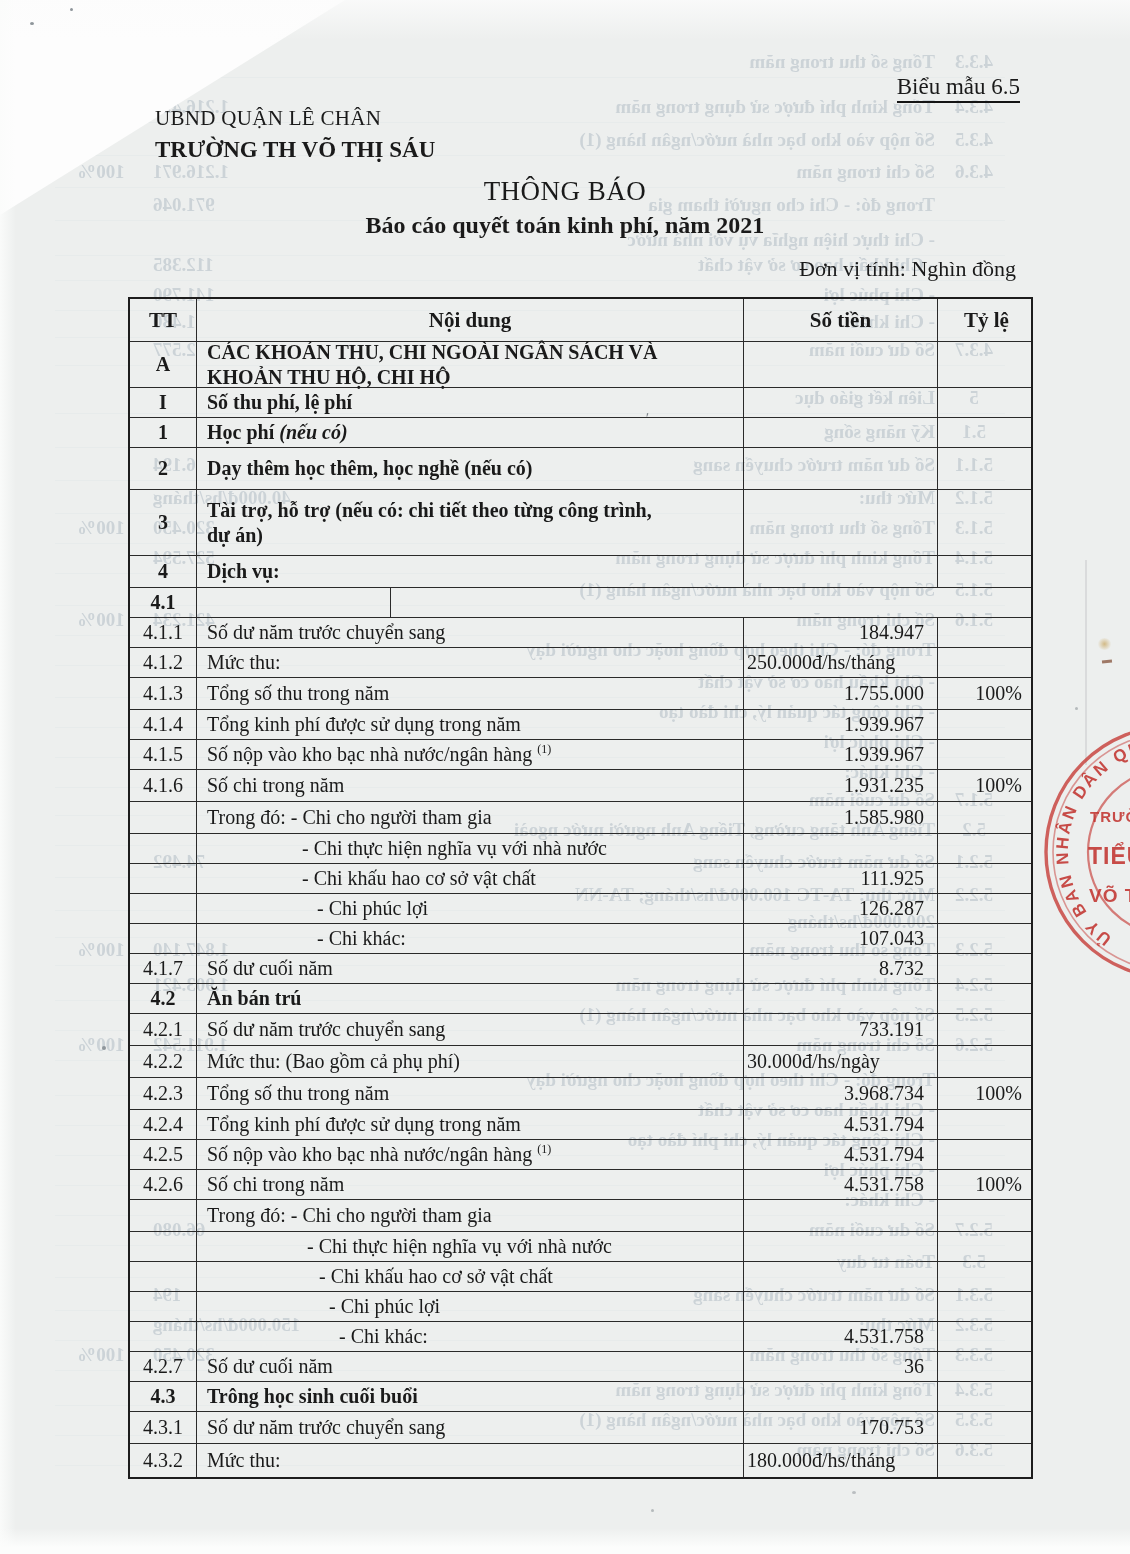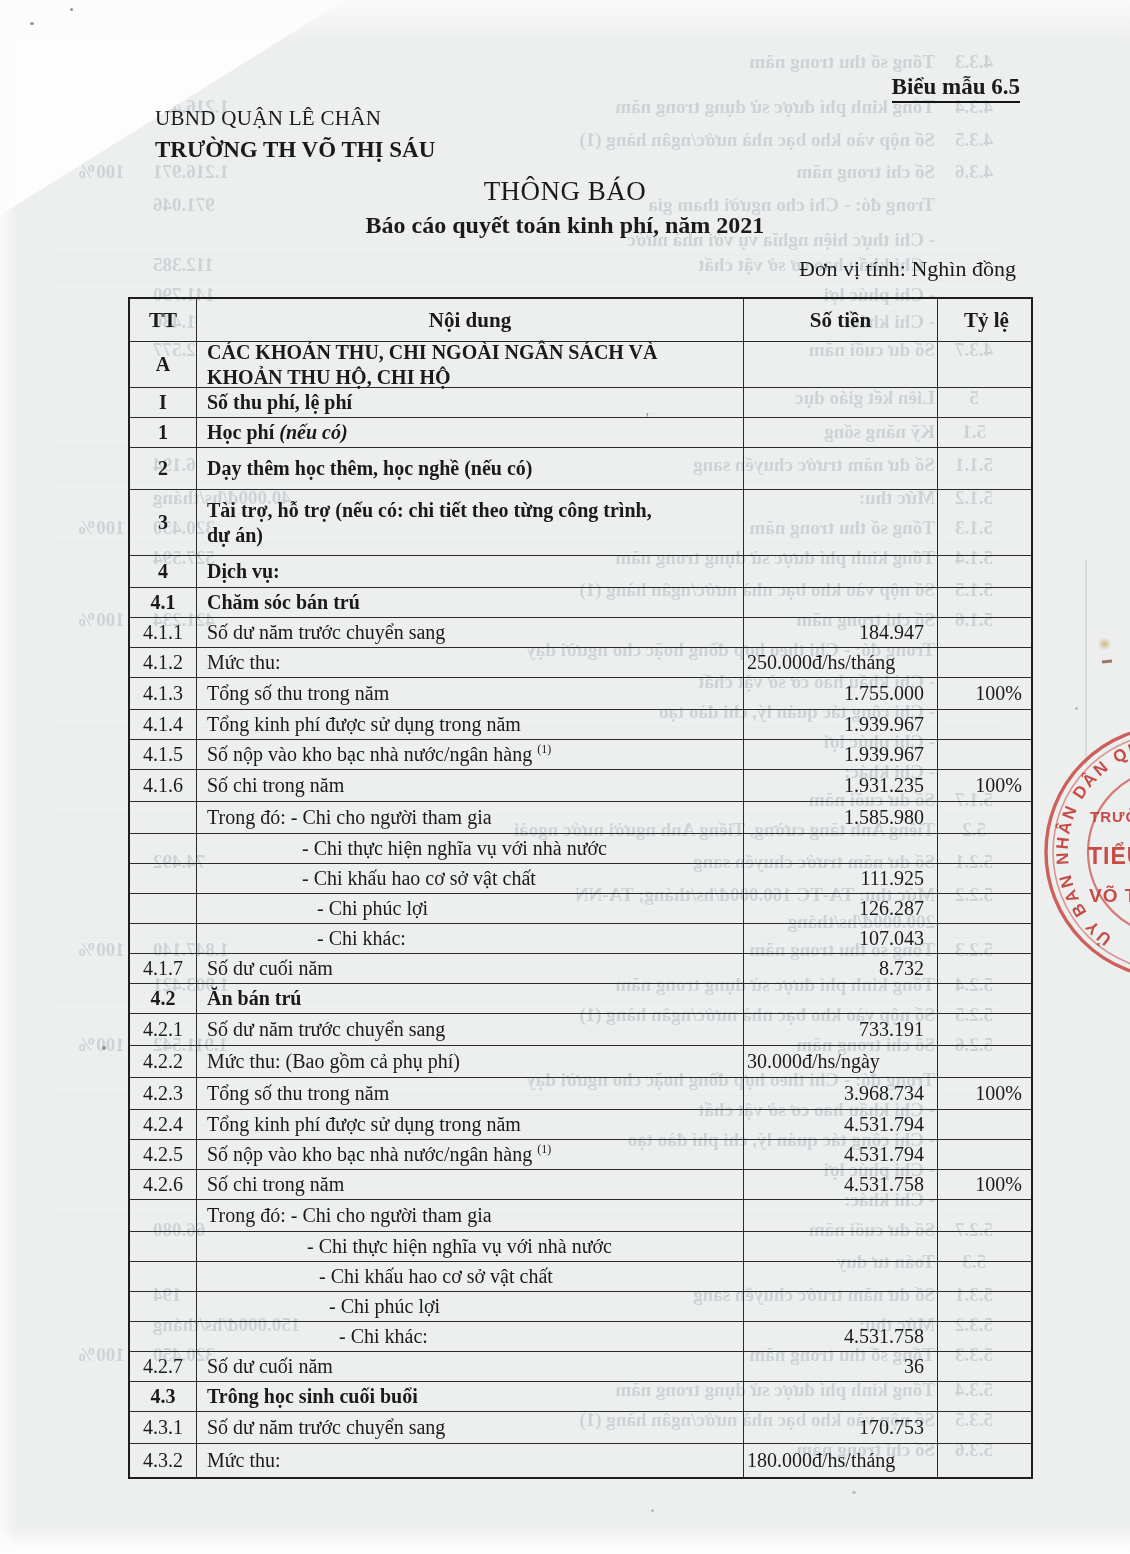--- a/index.html
+++ b/index.html
@@ -29,21 +29,21 @@
   .bleed{position:absolute;left:55px;top:0;width:950px;height:1554px;
     transform:scaleX(-1);opacity:.42;filter:blur(.55px);
     color:#9fadb9;font-weight:bold;pointer-events:none;}
   .brow{position:absolute;left:0;width:100%;height:30px;display:flex;align-items:center;
     font-size:19px;border-bottom:1px solid rgba(150,168,188,.14);}
   .b-tt{width:62px;text-align:center;flex:none;}
   .b-label{flex:1;padding-left:8px;white-space:nowrap;overflow:hidden;}
   .b-amt{width:185px;text-align:right;flex:none;padding-right:6px;}
   .b-pct{width:92px;text-align:center;flex:none;}
   
-  .form-label{position:absolute;top:74px;right:110px;font-size:23px;font-weight:bold;
+  .form-label{position:absolute;top:74px;right:110px;font-size:23px;font-weight:normal;
     border-bottom:2.4px solid #141414;padding-bottom:1px;}
   .org1{position:absolute;top:106px;left:155px;font-size:21px;letter-spacing:.3px;}
   .org2{position:absolute;top:137px;left:155px;font-size:23px;font-weight:bold;}
   .doc-title{position:absolute;top:176px;left:0;width:100%;text-align:center;
     font-size:27px;font-weight:normal;letter-spacing:.5px;}
   .doc-subtitle{position:absolute;top:212px;left:0;width:100%;text-align:center;
     font-size:24px;font-weight:bold;}
   .unit-note{position:absolute;top:256px;right:114px;font-size:22px;}
   
   .tbl{position:absolute;left:128px;top:297px;width:905px;
@@ -419,23 +419,20 @@
       <div class="trow" data-interactable="false" style="height: 32px;">
         <div class="cell c-tt bold" data-interactable="false">4</div>
         <div class="cell c-label bold" data-interactable="false">
           <span class="lbl-line"><span data-interactable="false">Dịch vụ:</span></span>
         </div>
         <div class="cell c-amt" data-interactable="false"></div>
         <div class="cell c-pct" data-interactable="false"></div>
       </div>
       <div class="trow" data-interactable="false" style="height: 30px;">
         <div class="cell c-tt bold" data-interactable="false">4.1</div>
-        <div class="cell c-label bold" data-interactable="false">
-          <span class="lbl-line"><span data-interactable="false">Chăm sóc bán trú</span></span>
-        </div>
         <div class="cell c-amt" data-interactable="false"></div>
         <div class="cell c-pct" data-interactable="false"></div>
       </div>
       <div class="trow" data-interactable="false" style="height: 30px;">
         <div class="cell c-tt" data-interactable="false">4.1.1</div>
         <div class="cell c-label" data-interactable="false">
           <span class="lbl-line"><span data-interactable="false">Số dư năm trước chuyển sang</span></span>
         </div>
         <div class="cell c-amt" data-interactable="false">184.947</div>
         <div class="cell c-pct" data-interactable="false"></div>

